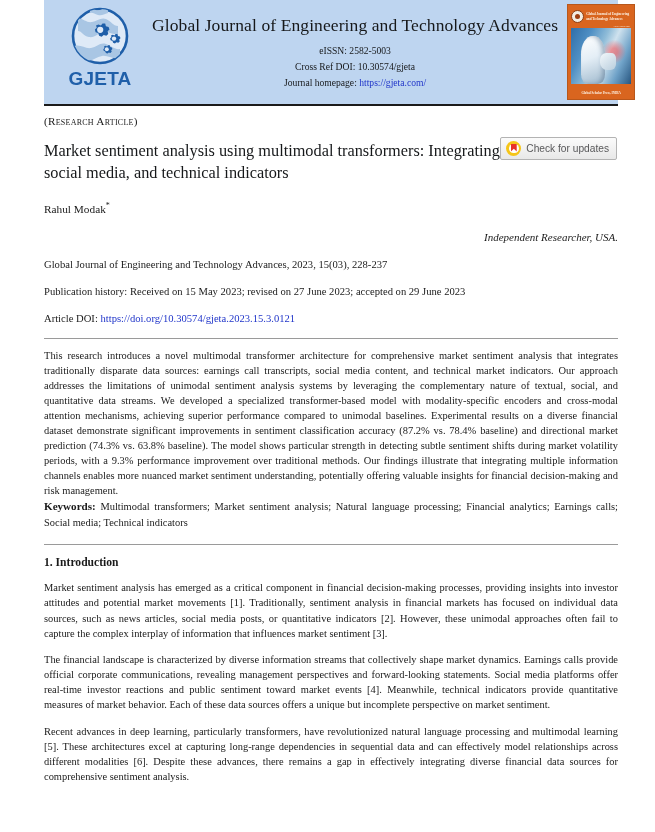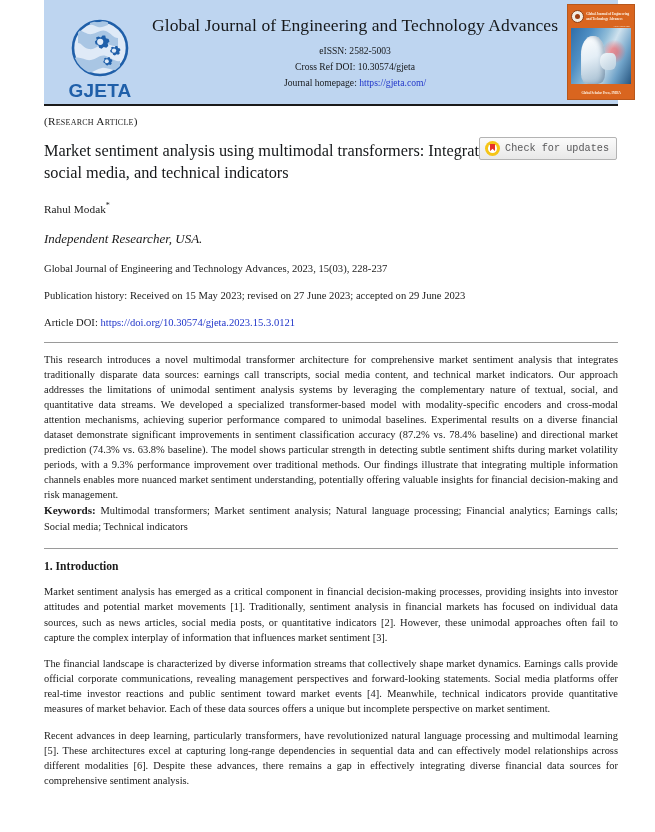--- a/index.html
+++ b/index.html
@@ -32,21 +32,21 @@
     background: #bed5f0;
     height: 106px;
     padding: 0;
     border-bottom: 2px solid #1b1b1b;
     box-sizing: border-box;
   }
   .masthead-logo {
     width: 108px;
     flex: 0 0 108px;
     display: flex;
-    align-items: flex-end;
+    align-items: flex-start;
     justify-content: center;
     padding-left: 4px;
     box-sizing: border-box;
   }
   .masthead-center {
     flex: 1 1 auto;
     display: flex;
     flex-direction: column;
     align-items: center;
     justify-content: center;
@@ -201,21 +201,21 @@
     position: absolute;
     right: 1px;
     top: 137px;
     display: inline-flex;
     align-items: center;
     gap: 5px;
     background: linear-gradient(#fbfbfb, #e8e8e8);
     border: 1px solid #b3b3b3;
     border-radius: 2px;
     padding: 3px 7px 3px 5px;
-    font-family: Liberation Mono, monospace;
+    font-family: Liberation Sans, sans-serif;
     font-size: 10.2px;
     color: #58585a;
   }
   .crossmark-icon {
     width: 15px; height: 15px;
     border-radius: 50%;
     background: #f5c518;
     position: relative;
     flex: 0 0 15px;
   }
@@ -242,23 +242,24 @@
     margin: 13px 0 0 0;
     color: #16181a;
     font-weight: normal;
   }
   .author {
     font-size: 11.3px;
     margin: 18px 0 0 0;
   }
   .author sup { font-size: 8px; vertical-align: super; }
   .affil {
-    font-size: 13px;
+    font-size: 11px;
     font-style: italic;
     margin: 16px 0 0 0;
+    text-align: right;
   }
   .citation {
     font-size: 10.6px;
     margin: 16px 0 0 0;
   }
   .pubhistory {
     font-size: 10.6px;
     margin: 16px 0 0 0;
   }
   .doi-line {

